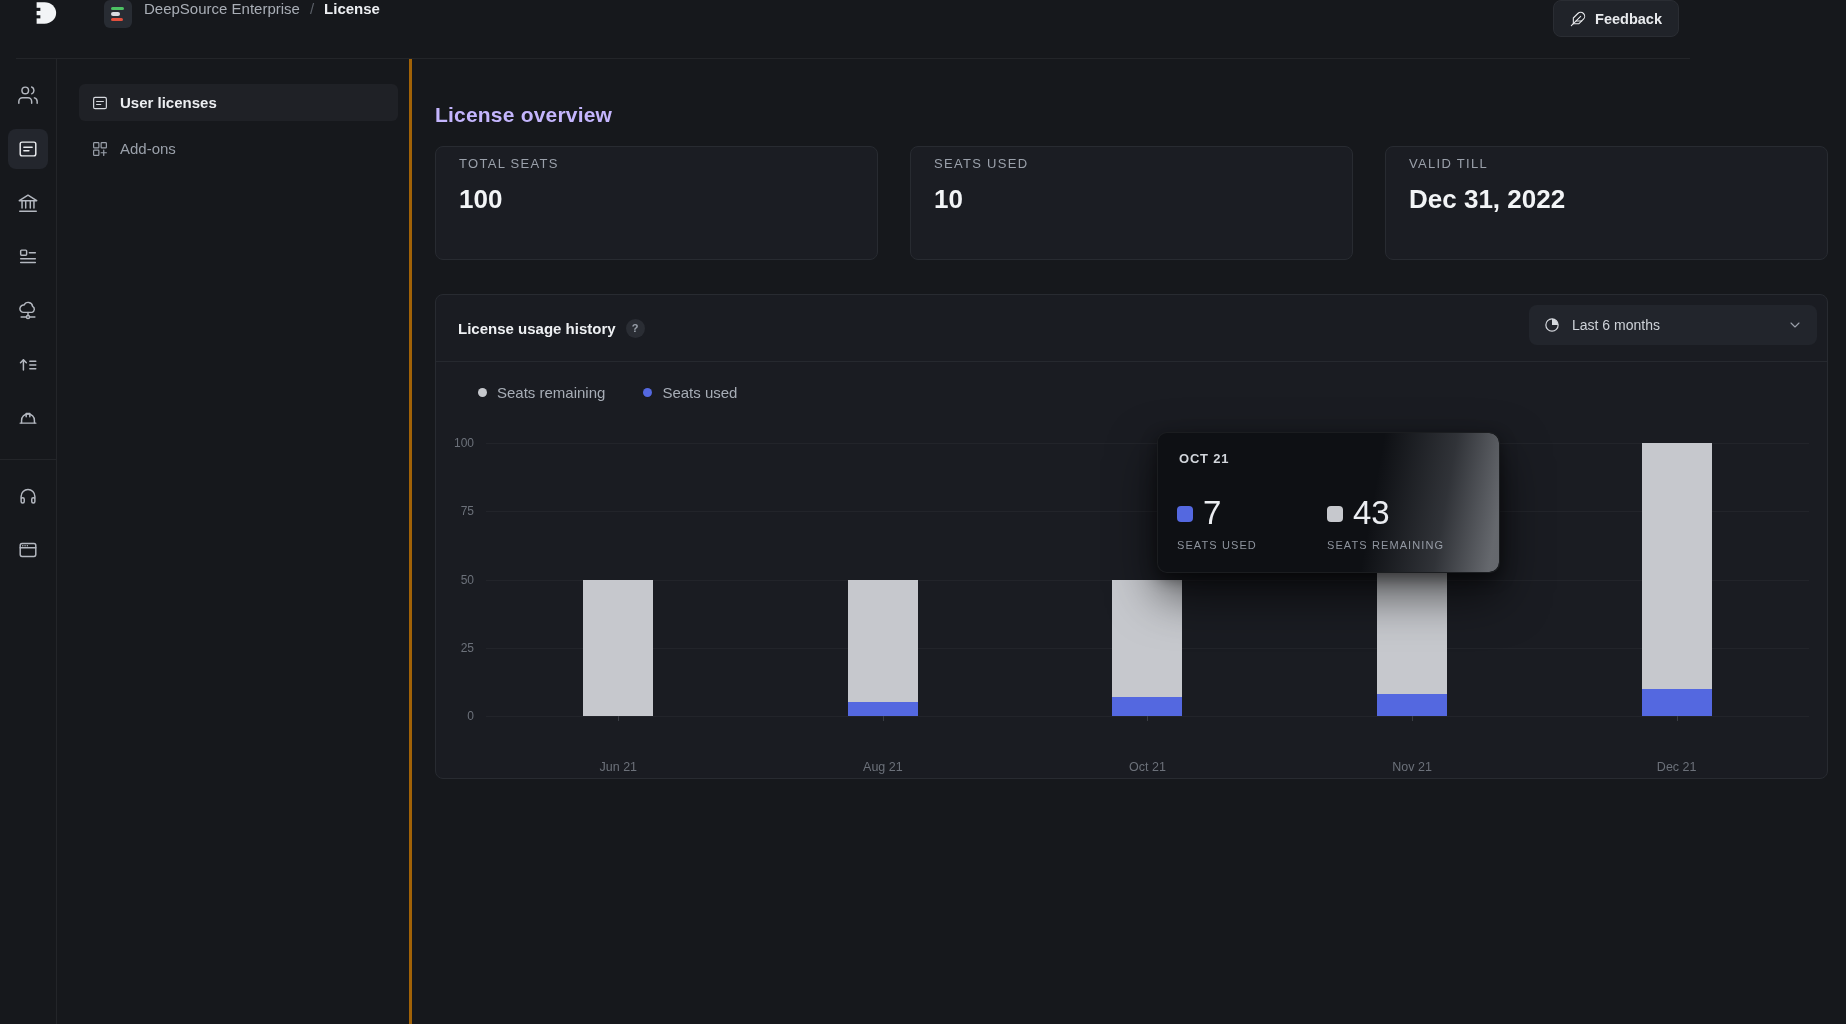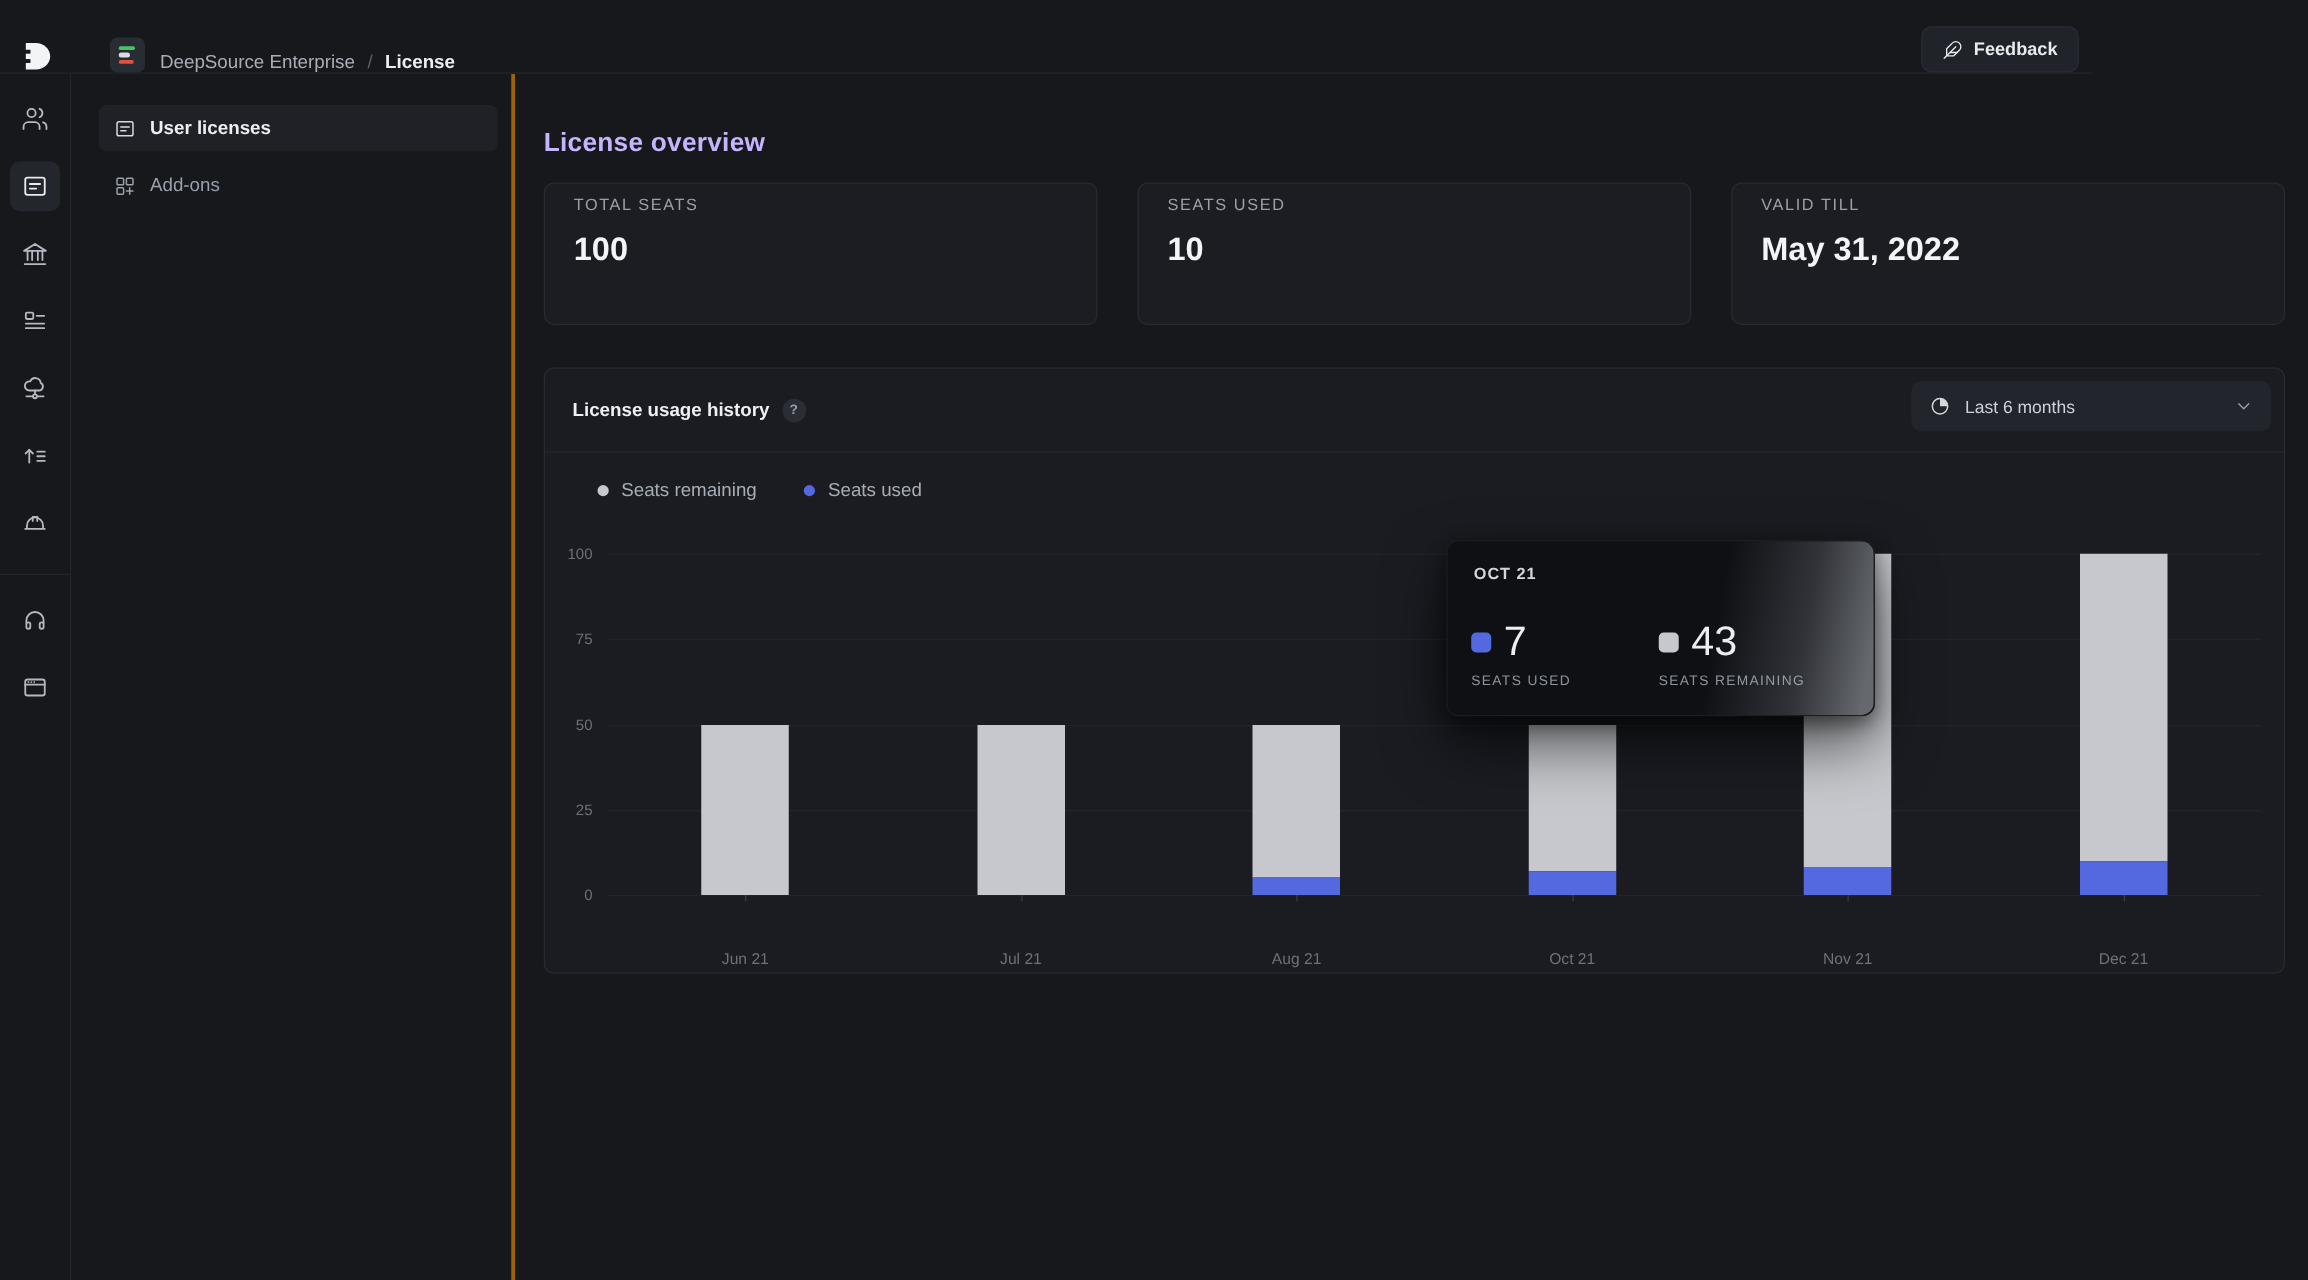--- a/index.html
+++ b/index.html
@@ -3,22 +3,22 @@
 <meta charset="utf-8">
 <style>
   * { margin:0; padding:0; box-sizing:border-box; }
   html,body { width:1846px; height:1024px; overflow:hidden; }
   body {
     font-family:"Liberation Sans","DejaVu Sans",sans-serif;
     background:#16181c; color:#e9ebee;
     position:relative;
   }
   .topbar {
-    position:absolute; left:0; top:0; width:1674px; height:59px;
-    border-bottom:1px solid #232529; display:flex; align-items:flex-end;
+    position:absolute; left:16px; top:0; width:1674px; height:59px;
+    border-bottom:1px solid #232529; display:flex; align-items:flex-start;
     z-index:5; background:#16181c;
   }
   .logo-cell { width:57px; display:flex; justify-content:center; align-items:center; }
   .org-chip {
     width:28px; height:28px; border-radius:6px; background:#282c33;
     margin-left:31px; position:relative; flex:0 0 auto;
   }
   .org-chip .bar { position:absolute; left:7px; height:3.2px; border-radius:2px; }
   .org-chip .bar.g { top:7px;    width:13px;   background:#4cc263; }
   .org-chip .bar.w { top:12.4px; width:9px;    background:#d9dce1; }
@@ -271,21 +271,21 @@
     <div class="stat-card">
       <div class="stat-label">TOTAL SEATS</div>
       <div class="stat-value">100</div>
     </div>
     <div class="stat-card">
       <div class="stat-label">SEATS USED</div>
       <div class="stat-value">10</div>
     </div>
     <div class="stat-card">
       <div class="stat-label">VALID TILL</div>
-      <div class="stat-value">May 31, 2022</div>
+      <div class="stat-value">Dec 31, 2022</div>
     </div>
   </div>
 
   <section class="panel">
     <div class="panel-header">
       <span class="panel-title">License usage history</span>
       <span class="help-badge">?</span>
       <div class="range-pill">
         <svg width="18" height="18" viewBox="0 0 24 24">
           <circle cx="12" cy="12" r="8.2" fill="none" stroke="#d5d8dd" stroke-width="1.6"></circle>
@@ -324,28 +324,20 @@
           <div class="slot">
             <div class="bar-stack">
               <div class="seg" style="height: 136.5px; background: rgb(198, 200, 205);"></div>
               <div class="seg" style="height: 0px; background: rgb(84, 104, 224);"></div>
             </div>
             <div class="axis-tick"></div>
             <div class="month-label">Jun 21</div>
           </div>
           <div class="slot">
             <div class="bar-stack">
-              <div class="seg" style="height: 136.5px; background: rgb(198, 200, 205);"></div>
-              <div class="seg" style="height: 0px; background: rgb(84, 104, 224);"></div>
-            </div>
-            <div class="axis-tick"></div>
-            <div class="month-label">Jul 21</div>
-          </div>
-          <div class="slot">
-            <div class="bar-stack">
               <div class="seg" style="height: 122.85px; background: rgb(198, 200, 205);"></div>
               <div class="seg" style="height: 13.65px; background: rgb(84, 104, 224);"></div>
             </div>
             <div class="axis-tick"></div>
             <div class="month-label">Aug 21</div>
           </div>
           <div class="slot">
             <div class="bar-stack">
               <div class="seg" style="height: 117.39px; background: rgb(198, 200, 205);"></div>
               <div class="seg" style="height: 19.11px; background: rgb(84, 104, 224);"></div>

